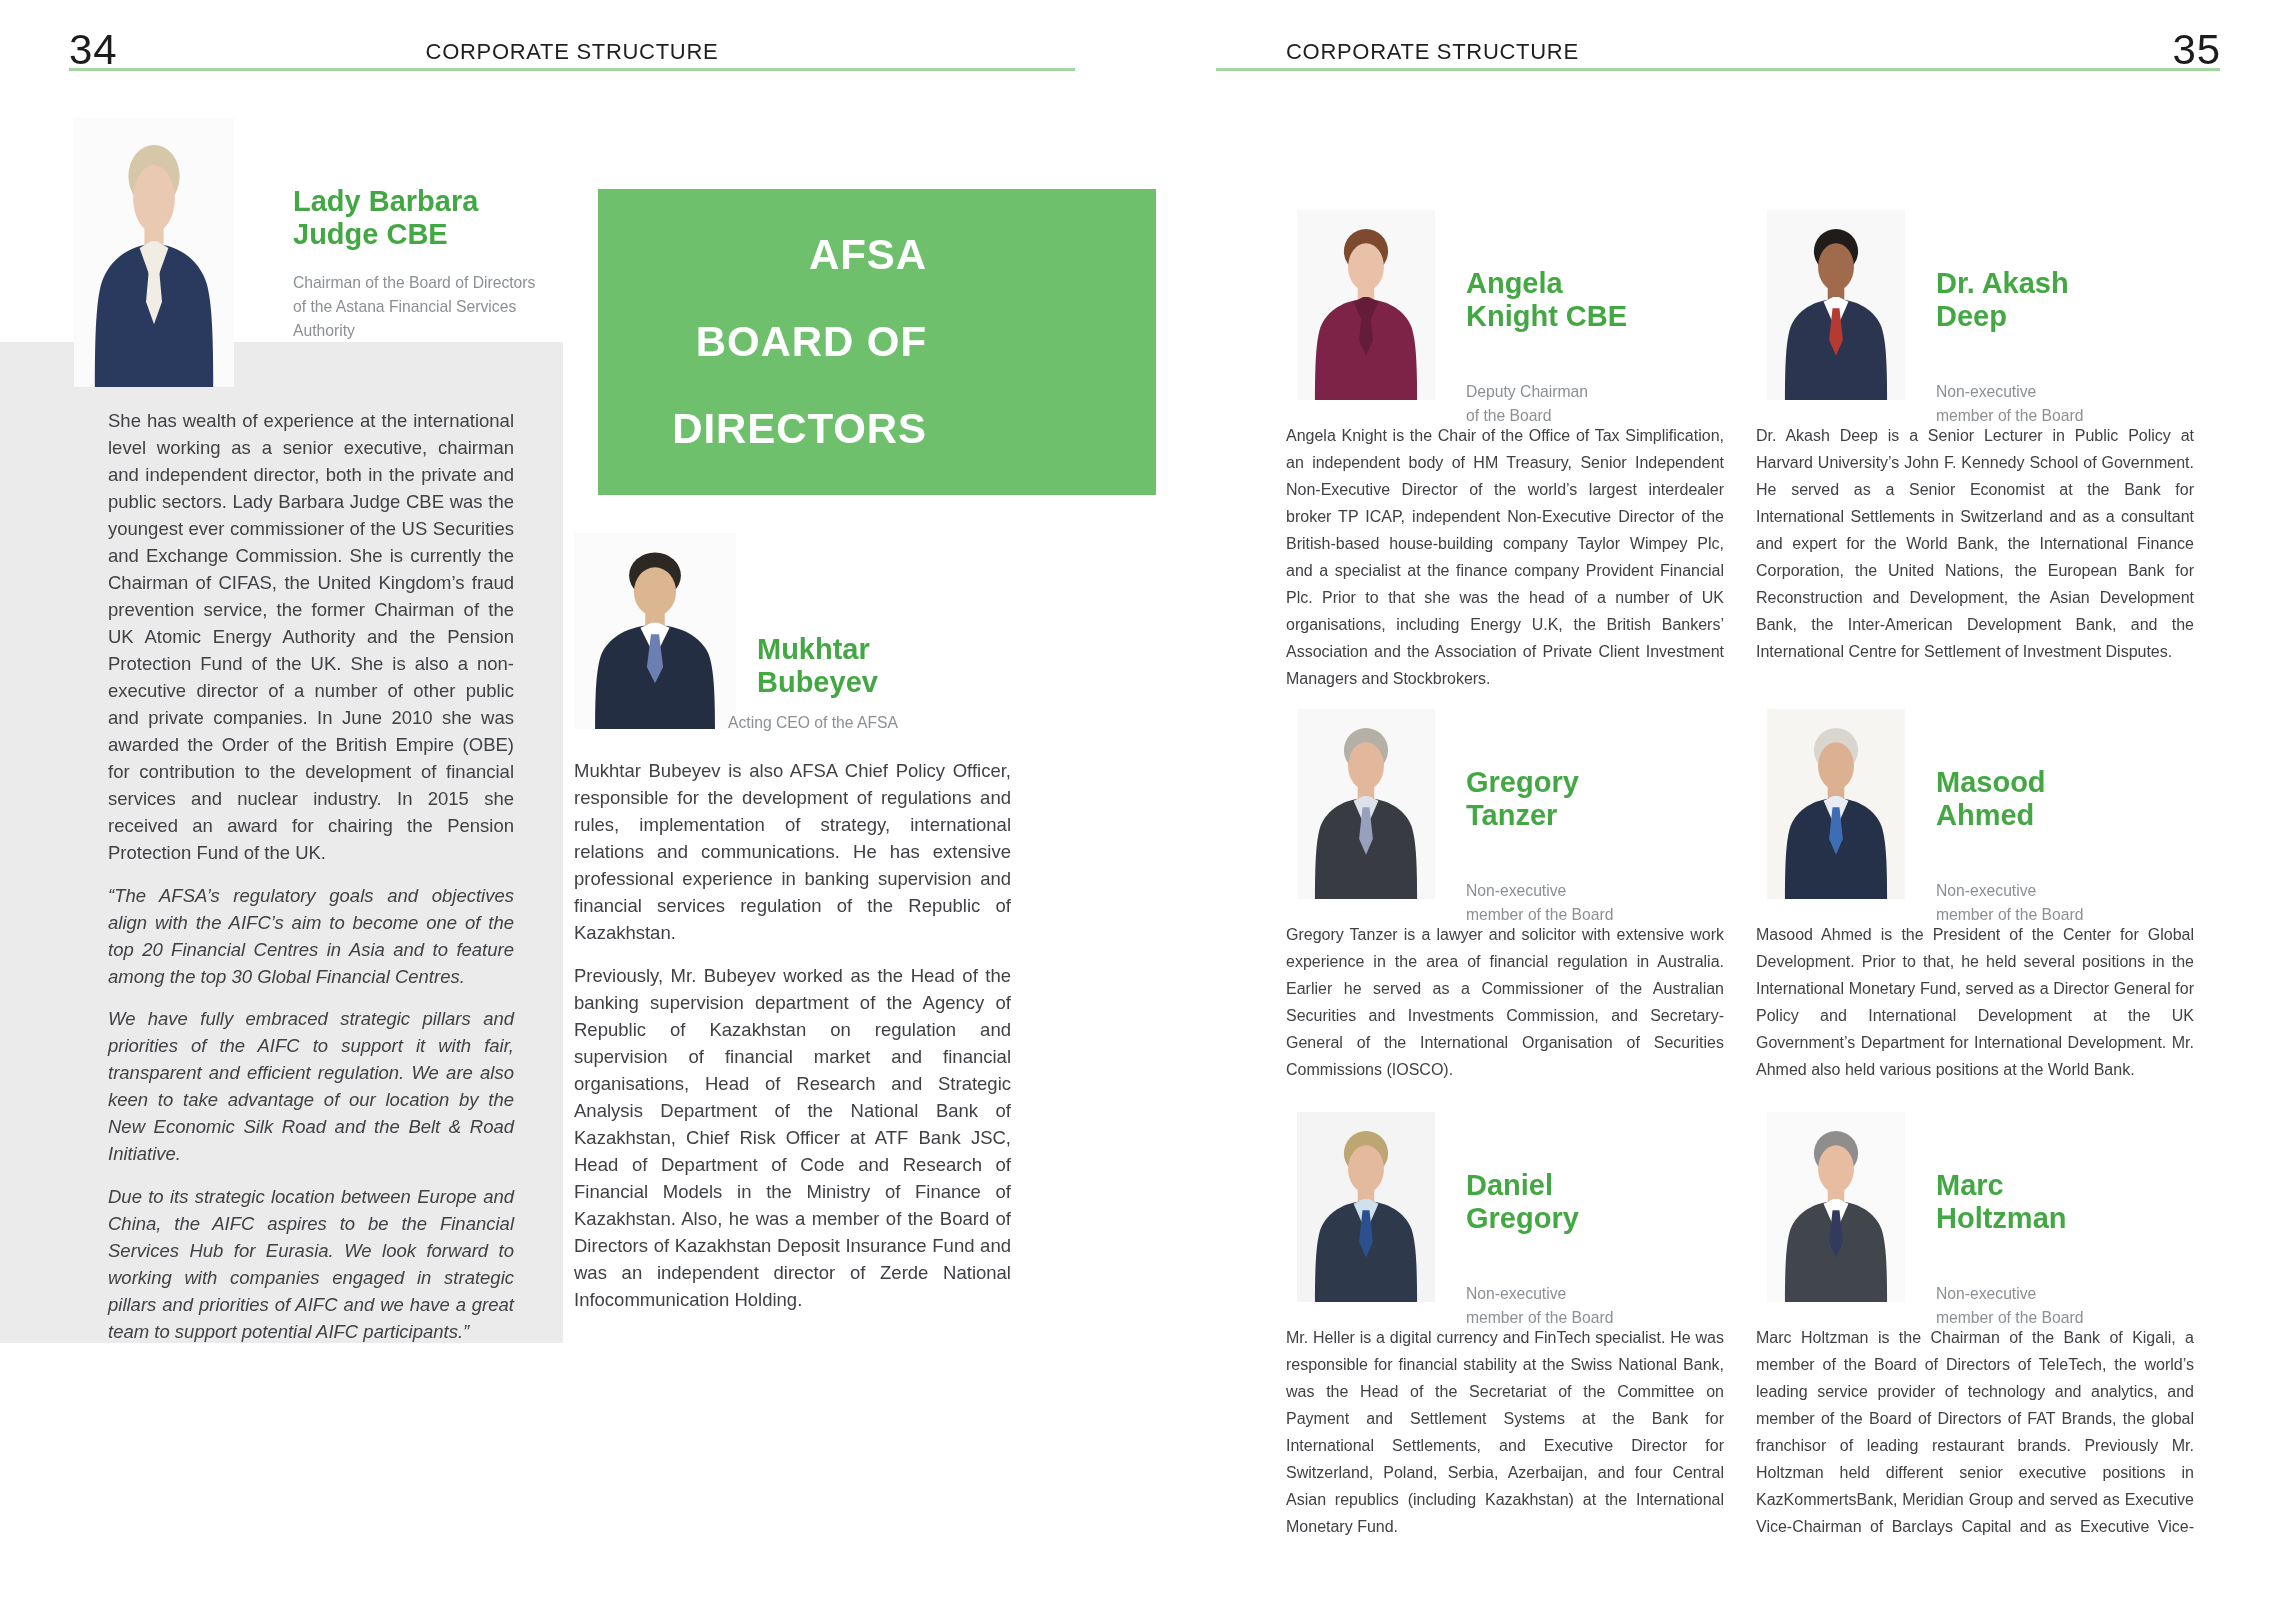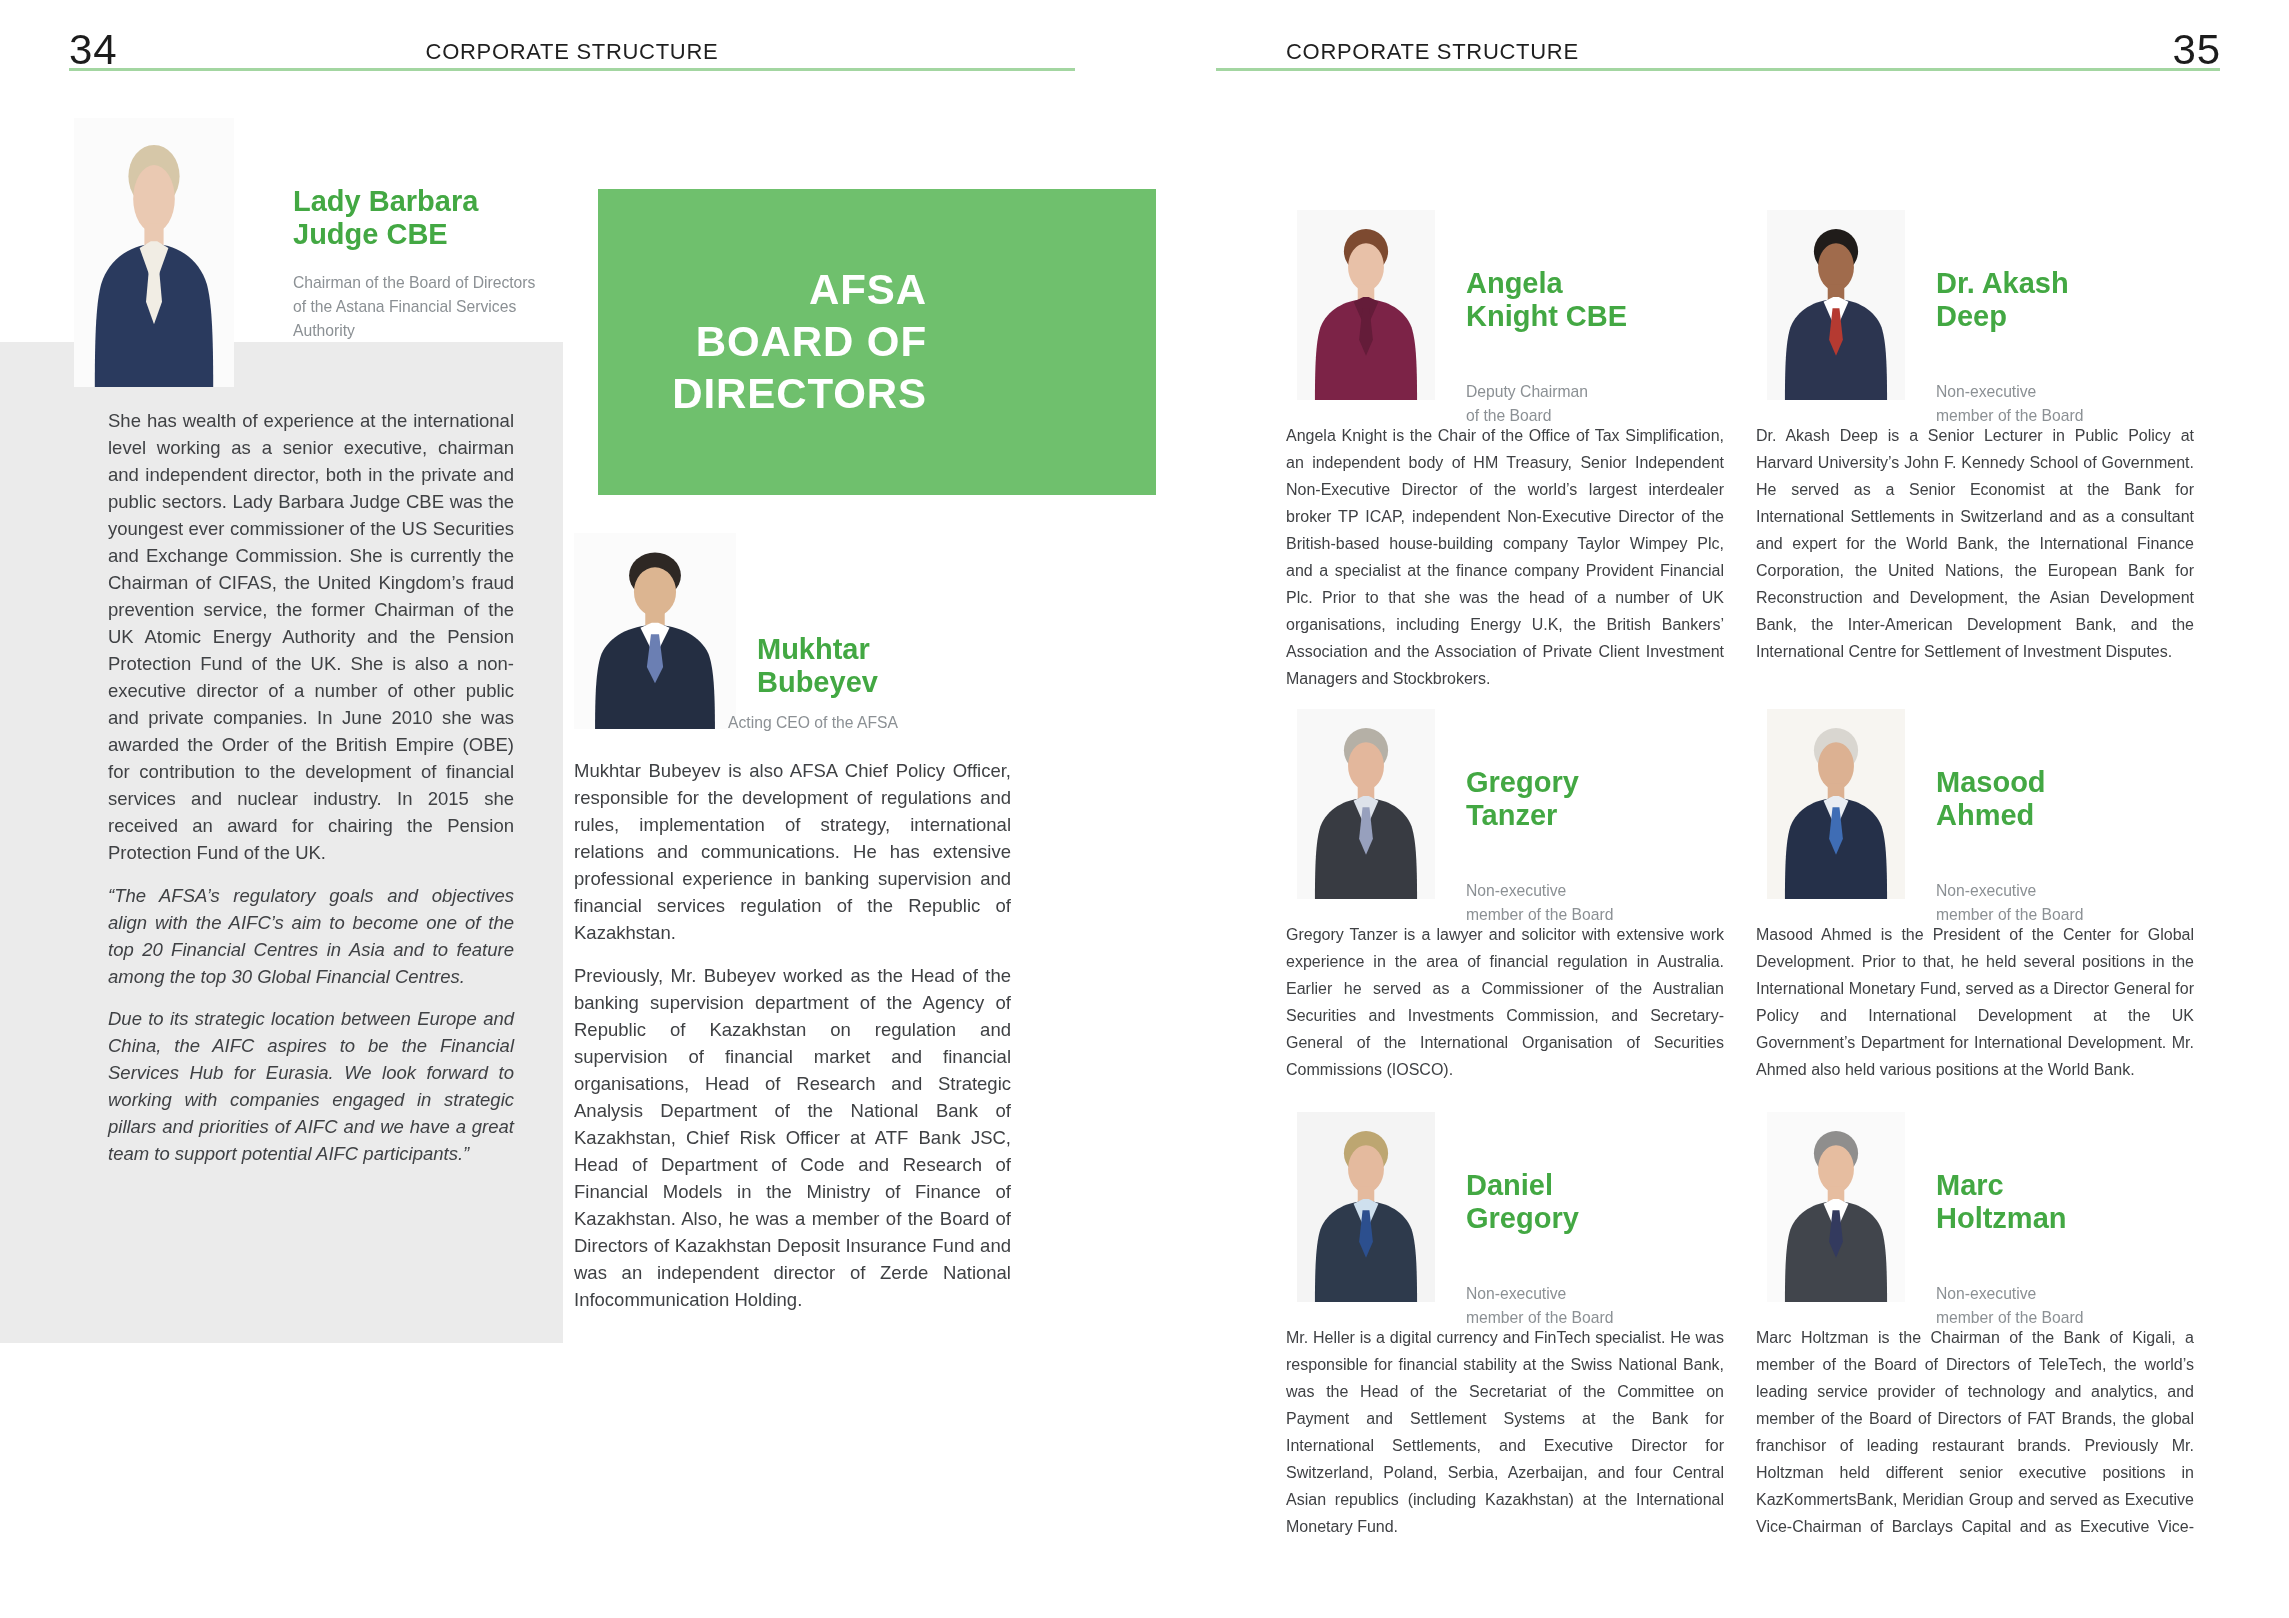--- a/index.html
+++ b/index.html
@@ -15,21 +15,21 @@
   .name{font-weight:700;font-size:29px;line-height:33px;color:var(--name-green,#43a843);}
   .name span{display:block;}
   .role{font-weight:400;font-size:15.7px;line-height:24px;color:var(--title-gray,#8b9094);}
   .role span{display:block;}
   .bio{font-size:18.5px;line-height:27px;text-align:justify;color:var(--body-text,#3f4144);margin:0 0 15.7px 0;}
   .bio-sm{font-size:16px;line-height:27px;text-align:justify;color:var(--body-text,#3f4144);margin:0;}
   .quote{font-style:italic;}
   .banner{
     background:var(--box-green,#6fc06d);
     display:flex;flex-direction:column;justify-content:center;align-items:flex-end;
-    padding-right:229px;box-sizing:border-box;
+    padding-right:229px;box-sizing:border-box;gap:35px;
   }
   .banner div{font-size:42px;line-height:52px;font-weight:800;color:#ffffff;letter-spacing:0.9px;}
   .portrait{display:block;}
   .portrait svg{display:block;width:100%;height:100%;}
   .card{position:absolute;width:438px;}
   .card .p-photo{position:absolute;left:11px;top:0;width:138px;height:190px;}
   .card .p-name{position:absolute;left:180px;top:57px;}
   .card .p-role{position:absolute;left:180px;top:150px;margin-top:20px;}
   .card .p-bio{position:absolute;left:0;top:212px;width:438px;}
   .accent-bar{background:var(--box-green,#6fc06d);}
@@ -66,20 +66,21 @@
 
   <div class="abs role" style="left:293px;top:271px;">
     <span>Chairman of the Board of Directors</span>
     <span>of the Astana Financial Services</span>
     <span>Authority</span>
   </div>
 
   <div class="abs" style="left:108px;top:407px;width:406px;">
     <p class="bio">She has wealth of experience at the international level working as a senior executive, chairman and independent director, both in the private and public sectors. Lady Barbara Judge CBE was the youngest ever commissioner of the US Securities and Exchange Commission. She is currently the Chairman of CIFAS, the United Kingdom’s fraud prevention service, the former Chairman of the UK Atomic Energy Authority and the Pension Protection Fund of the UK. She is also a non-executive director of a number of other public and private companies. In June 2010 she was awarded the Order of the British Empire (OBE) for contribution to the development of financial services and nuclear industry. In 2015 she received an award for chairing the Pension Protection Fund of the UK.</p>
     <p class="bio quote">“The AFSA’s regulatory goals and objectives align with the AIFC’s aim to become one of the top 20 Financial Centres in Asia and to feature among the top 30 Global Financial Centres.</p>
+    <p class="bio quote">We have fully embraced strategic pillars and priorities of the AIFC to support it with fair, transparent and efficient regulation. We are also keen to take advantage of our location by the New Economic Silk Road and the Belt &amp; Road Initiative.</p>
     <p class="bio quote">Due to its strategic location between Europe and China, the AIFC aspires to be the Financial Services Hub for Eurasia. We look forward to working with companies engaged in strategic pillars and priorities of AIFC and we have a great team to support potential AIFC participants.”</p>
   </div>
 
   <div class="abs banner" style="left:598px;top:189px;width:558px;height:306px;">
     <div>AFSA</div>
     <div>BOARD OF</div>
     <div>DIRECTORS</div>
   </div>
 
   <div class="abs portrait" style="left:574px;top:533px;width:162px;height:196px;">

